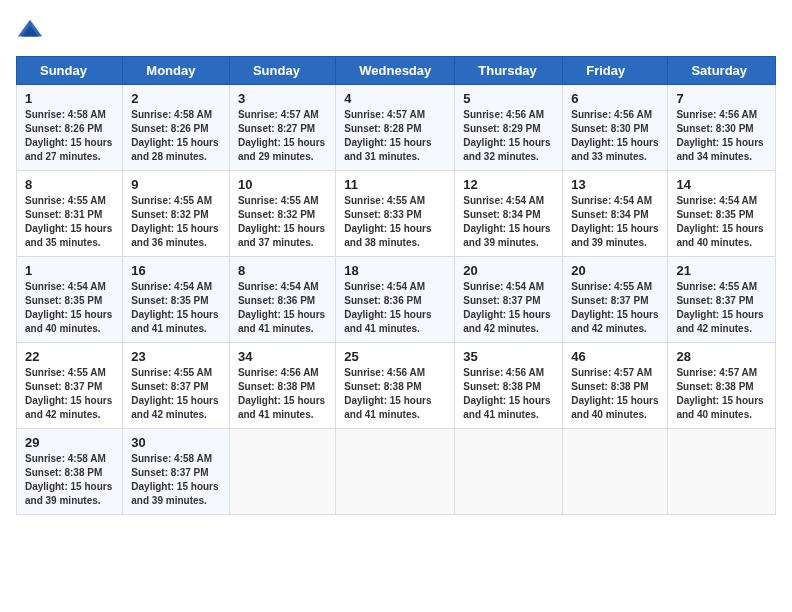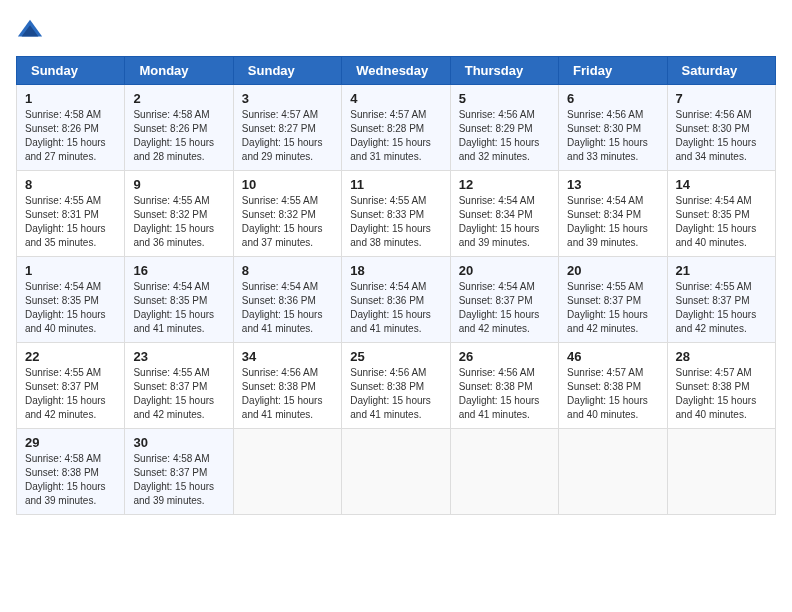--- a/index.html
+++ b/index.html
@@ -53,21 +53,21 @@
     .calendar {
       width: 100%;
       border-collapse: collapse;
       border: 1px solid #ccc;
     }
     .calendar thead tr th {
       background-color: #2a6bbf;
       color: #fff;
       font-size: 13px;
       font-weight: bold;
-      padding: 6px 14px;
+      padding: 6px 23px;
       text-align: left;
       border: 1px solid #1a5aaf;
     }
     .calendar tbody tr td {
       vertical-align: top;
       padding: 6px 8px;
       border: 1px solid #ddd;
       font-size: 10.5px;
       color: #333;
       background: #fff;
@@ -83,20 +83,21 @@
       font-size: 13px;
       font-weight: bold;
       color: #222;
       display: block;
       margin-bottom: 2px;
     }
     .day-info {
       font-size: 10px;
       color: #333;
       line-height: 1.4;
+      font-weight: bold;
     }
     .empty-cell {
       background: #f9f9f9 !important;
     }
   </style>
 </head>
 <body>
 
 <div class="header">
   <div class="logo">
@@ -331,21 +332,21 @@
         </td>
         <td>
           <span class="day-num">25</span>
           <div class="day-info">
             Sunrise: 4:56 AM<br>
             Sunset: 8:38 PM<br>
             Daylight: 15 hours and 41 minutes.
           </div>
         </td>
         <td>
-          <span class="day-num">26</span>
+          <span class="day-num">35</span>
           <div class="day-info">
             Sunrise: 4:56 AM<br>
             Sunset: 8:38 PM<br>
             Daylight: 15 hours and 41 minutes.
           </div>
         </td>
         <td>
           <span class="day-num">46</span>
           <div class="day-info">
             Sunrise: 4:57 AM<br>

